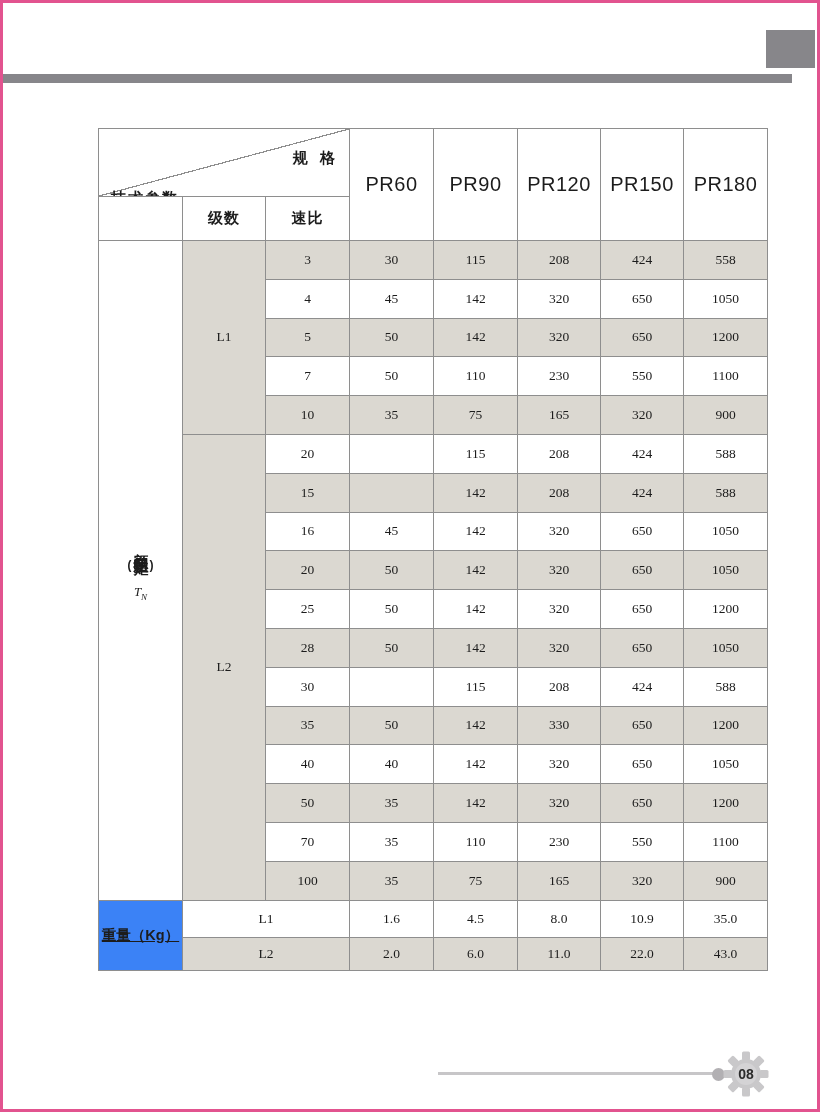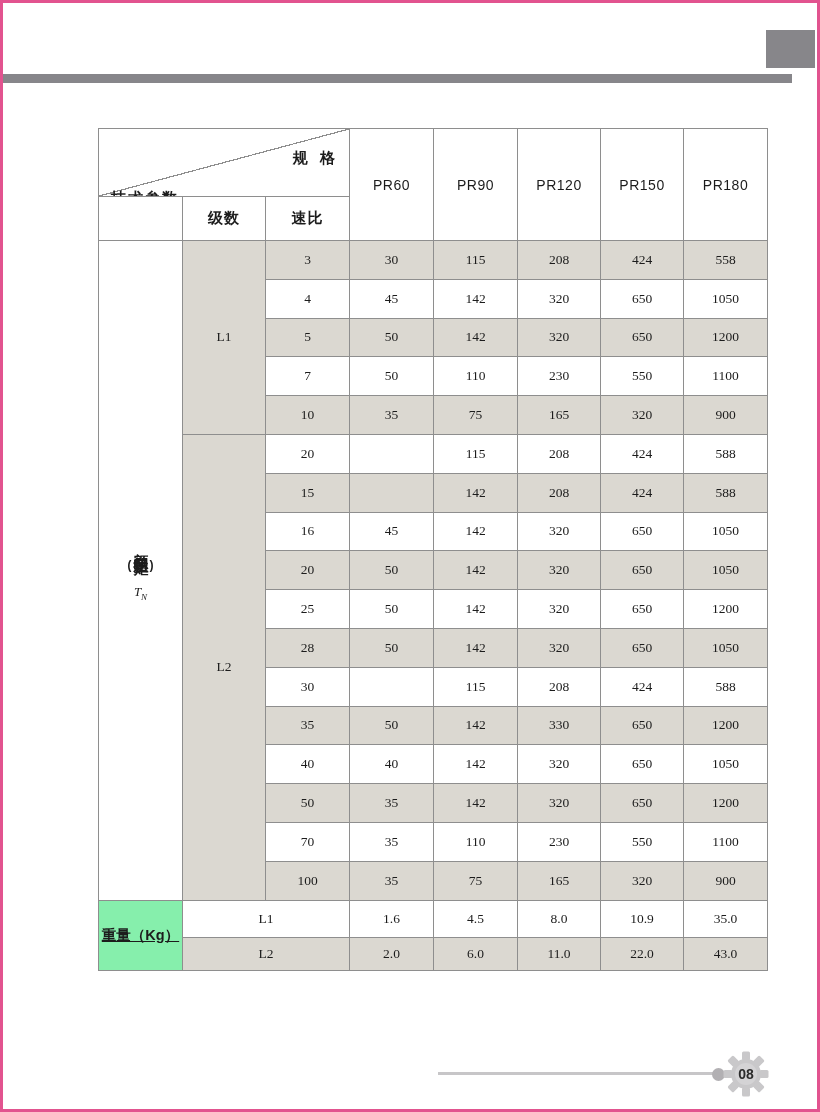--- a/index.html
+++ b/index.html
@@ -66,21 +66,21 @@
     position: absolute; top: 20px; right: 10px;
     letter-spacing: 4px;
   }
   .corner-bottom {
     position: absolute; top: 50px; left: 12px;
     letter-spacing: 2px;
     margin-top: 10px;
   }
   .model-cell {
     font-family: "Liberation Sans", "DejaVu Sans", sans-serif;
-    font-size: 14px;
+    font-size: 20px;
     letter-spacing: 0.5px;
   }
   .sub-cell { letter-spacing: 1px; }
 
   .torque-cell { background: #fff; }
   .torque-vert {
     writing-mode: vertical-rl;
     text-orientation: upright;
     letter-spacing: 3px;
     margin: 0 auto;
@@ -90,21 +90,21 @@
     font-family: Liberation Mono, monospace;
     font-size: 12px; font-weight: bold; margin-top: 3px;
   }
   .torque-symbol { font-size: 13px; font-style: italic; margin-top: 11px; }
   .torque-symbol sub { font-size: 9px; font-style: italic; }
 
   .stage-cell { background: #dbd8d1; font-size: 13.5px; }
   .ratio-cell, .value-cell { font-size: 13.5px; background: #ffffff; }
   .shaded { background: #dbd8d1 !important; }
 
-  .weight-label-cell { background: #86efac; }
+  .weight-label-cell { background: #3b82f6; }
   .weight-label { text-decoration: underline; font-size: 14.5px; }
   .weight-stage-cell { font-size: 13.5px; background: #ffffff; }
 
   
   .footer-rule {
     position: absolute; left: 438px; top: 1072px;
     width: 278px; height: 3px; background: #c7c6c8;
   }
   .footer-dot {
     position: absolute; left: 712px; top: 1068px;

